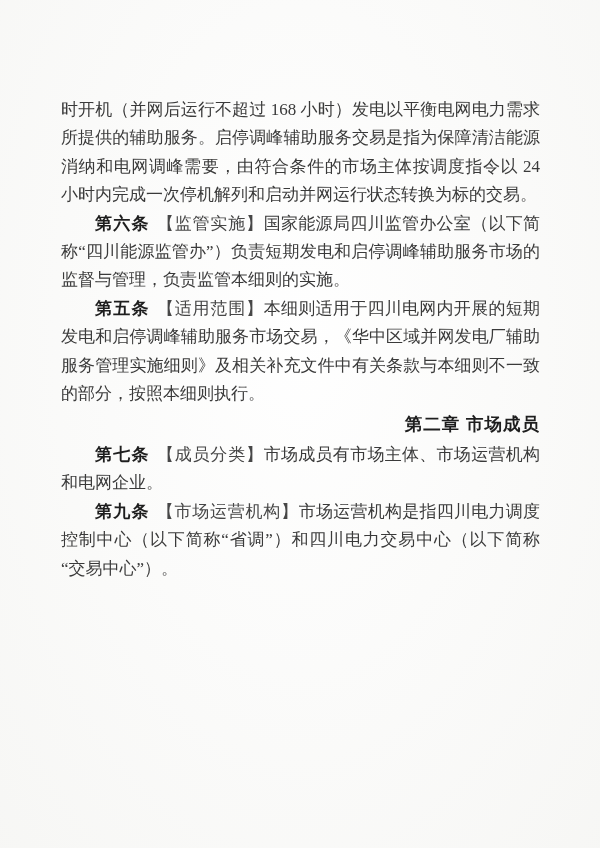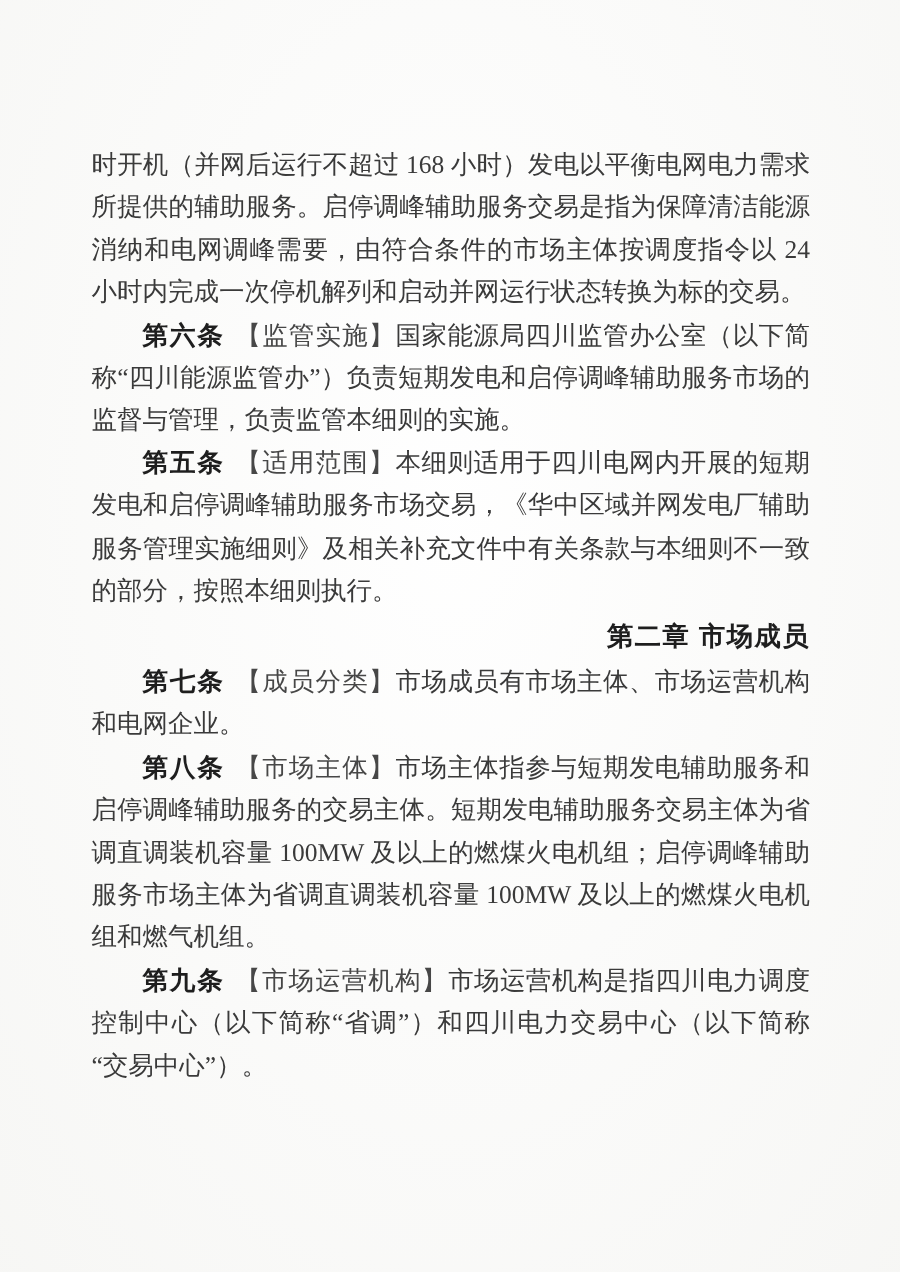--- a/index.html
+++ b/index.html
@@ -77,22 +77,19 @@
     <p class="body-par">
       <span class="art-num">第五条</span><span class="art-label">【适用范围】</span><span>本细则适用于四川电网内开展的短期发电和启停调峰辅助服务市场交易，《华中区域并网发电厂辅助服务管理实施细则》及相关补充文件中有关条款与本细则不一致的部分，按照本细则执行。</span>
     </p>
 
     <h2 class="chapter">第二章 市场成员</h2>
 
     <p class="body-par">
       <span class="art-num">第七条</span><span class="art-label">【成员分类】</span><span>市场成员有市场主体、市场运营机构和电网企业。</span>
     </p>
 
-    <p class="body-par">
-      <span class="art-num">第八条</span><span class="art-label">【市场主体】</span><span>市场主体指参与短期发电辅助服务和启停调峰辅助服务的交易主体。短期发电辅助服务交易主体为省调直调装机容量 100MW 及以上的燃煤火电机组；启停调峰辅助服务市场主体为省调直调装机容量 100MW 及以上的燃煤火电机组和燃气机组。</span>
-    </p>
 
     <p class="body-par">
       <span class="art-num">第九条</span><span class="art-label">【市场运营机构】</span><span>市场运营机构是指四川电力调度控制中心（以下简称“省调”）和四川电力交易中心（以下简称“交易中心”）。</span>
     </p>
 
   </div>
 </div>
 
 </body></html>

